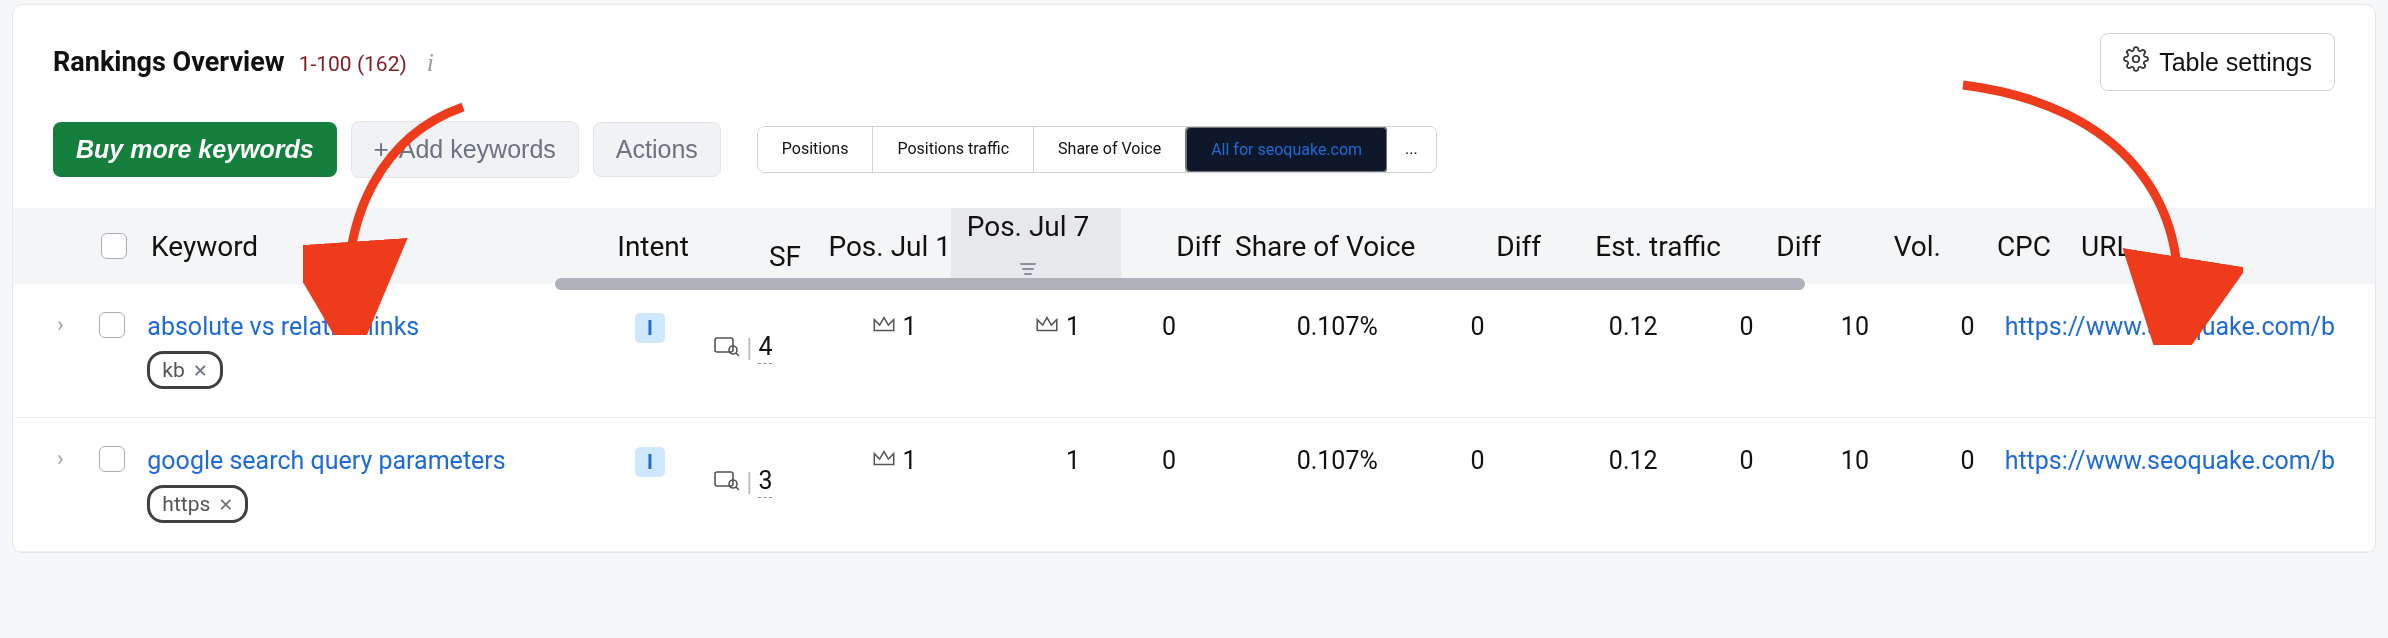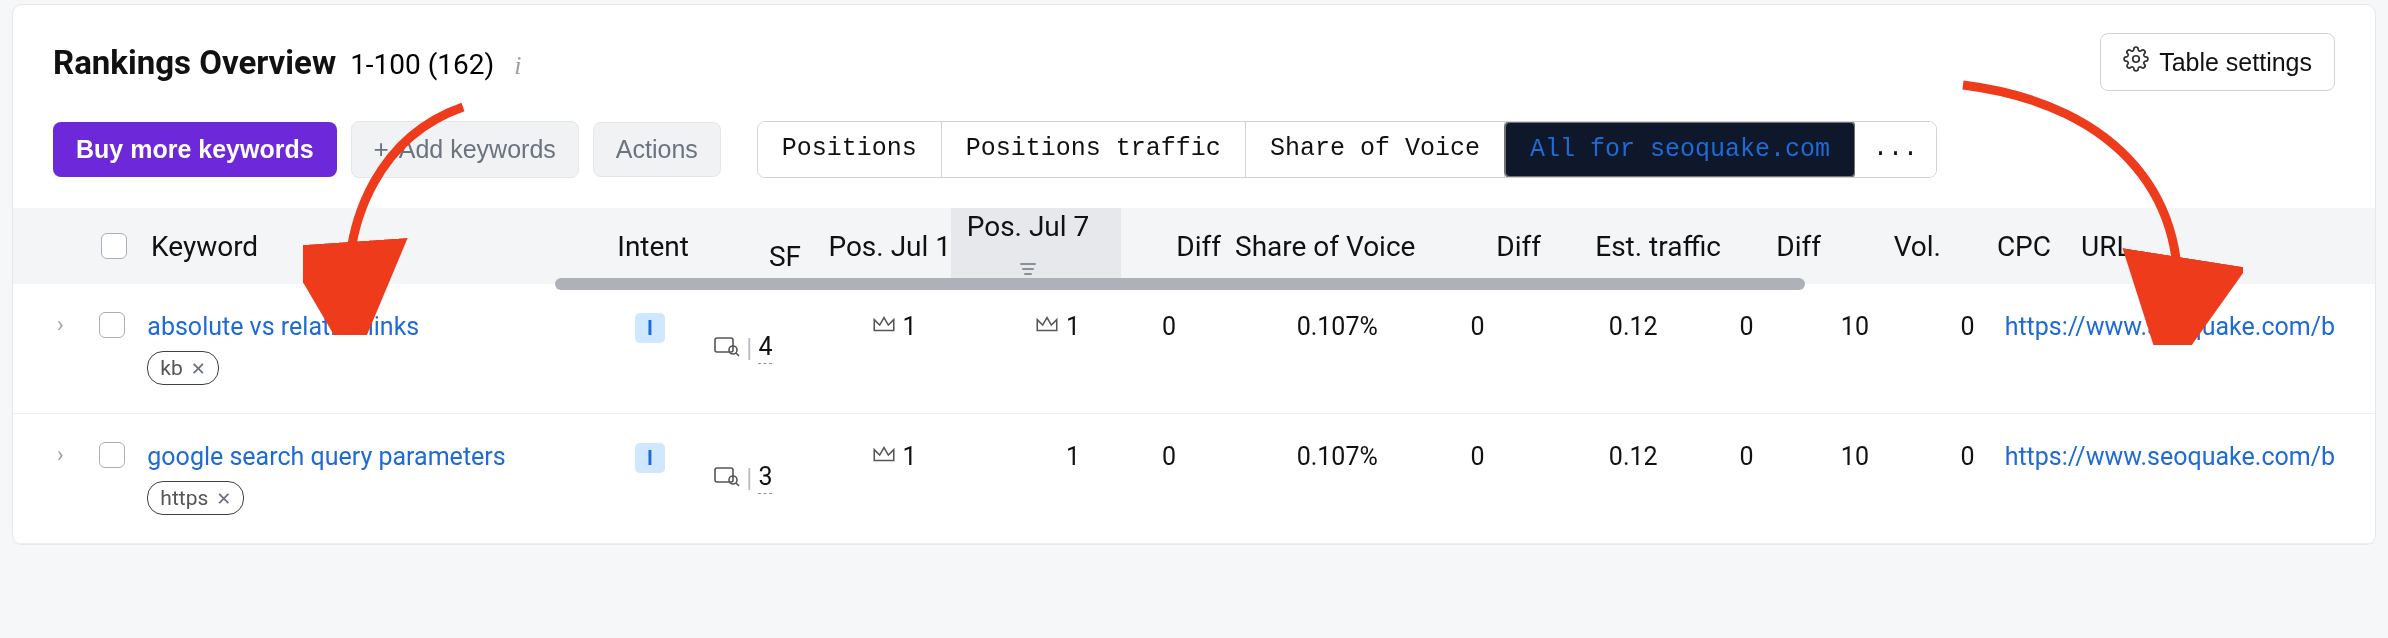--- a/index.html
+++ b/index.html
@@ -24,28 +24,28 @@
     align-items: center;
     justify-content: space-between;
     padding: 28px 40px 18px 40px;
   }
   .title-wrap {
     display: flex;
     align-items: baseline;
     gap: 14px;
   }
   .title {
-    font-size: 33px;
+    font-size: 27px;
     font-weight: 700;
     color: #111;
   }
   .title-range {
-    font-size: 28px;
+    font-size: 21px;
     font-weight: 400;
-    color: #000000;
+    color: #7f1d1d;
   }
   .info-icon {
     color: #9aa0a6;
     font-size: 26px;
     font-style: italic;
     font-family: Georgia, serif;
     padding-left: 6px;
   }
   .table-settings-btn {
     display: inline-flex;
@@ -71,48 +71,48 @@
     border-radius: 8px;
     padding: 12px 22px;
     font-size: 25px;
     cursor: pointer;
     display: inline-flex;
     align-items: center;
     gap: 10px;
     border: 1px solid transparent;
   }
   .btn-green {
-    background: #6d28d9;
+    background: #15803d;
     color: #fff;
     font-weight: 600;
+    font-style: italic;
   }
   .btn-muted {
     background: #f1f2f4;
     color: #6b7280;
     border: 1px solid #e3e5e8;
   }
   .plus-icon {
     font-size: 26px;
     color: #6b7280;
   }
   .seg-group {
     display: inline-flex;
     border: 1px solid #cfd3d9;
     border-radius: 8px;
     overflow: hidden;
     margin-left: 22px;
   }
   .seg {
     padding: 12px 24px;
-    font-size: 25px;
+    font-size: 16px;
     background: #fff;
     border-right: 1px solid #cfd3d9;
     cursor: pointer;
     color: #111;
-    font-family: Liberation Mono, monospace;
   }
   .seg:last-child { border-right: none; }
   .seg.active {
     border: 2px solid #737373;
     color: #1e6bd6;
     background: #0f172a;
     border-radius: 6px;
     margin: -1px;
   }
   .seg.more { padding: 12px 18px; }
@@ -189,21 +189,21 @@
     background: #fff;
   }
   .kw-link {
     color: #1e6bd6;
     text-decoration: none;
   }
   .tag-chip {
     display: inline-flex;
     align-items: center;
     gap: 8px;
-    border: 1px solid #404040;
+    border: 3px solid #404040;
     border-radius: 16px;
     padding: 4px 12px;
     font-size: 21px;
     color: #555;
     margin-top: 10px;
   }
   .chip-x { font-size: 18px; color: #6b7280; }
 
   .intent-badge {
     display: inline-flex;

